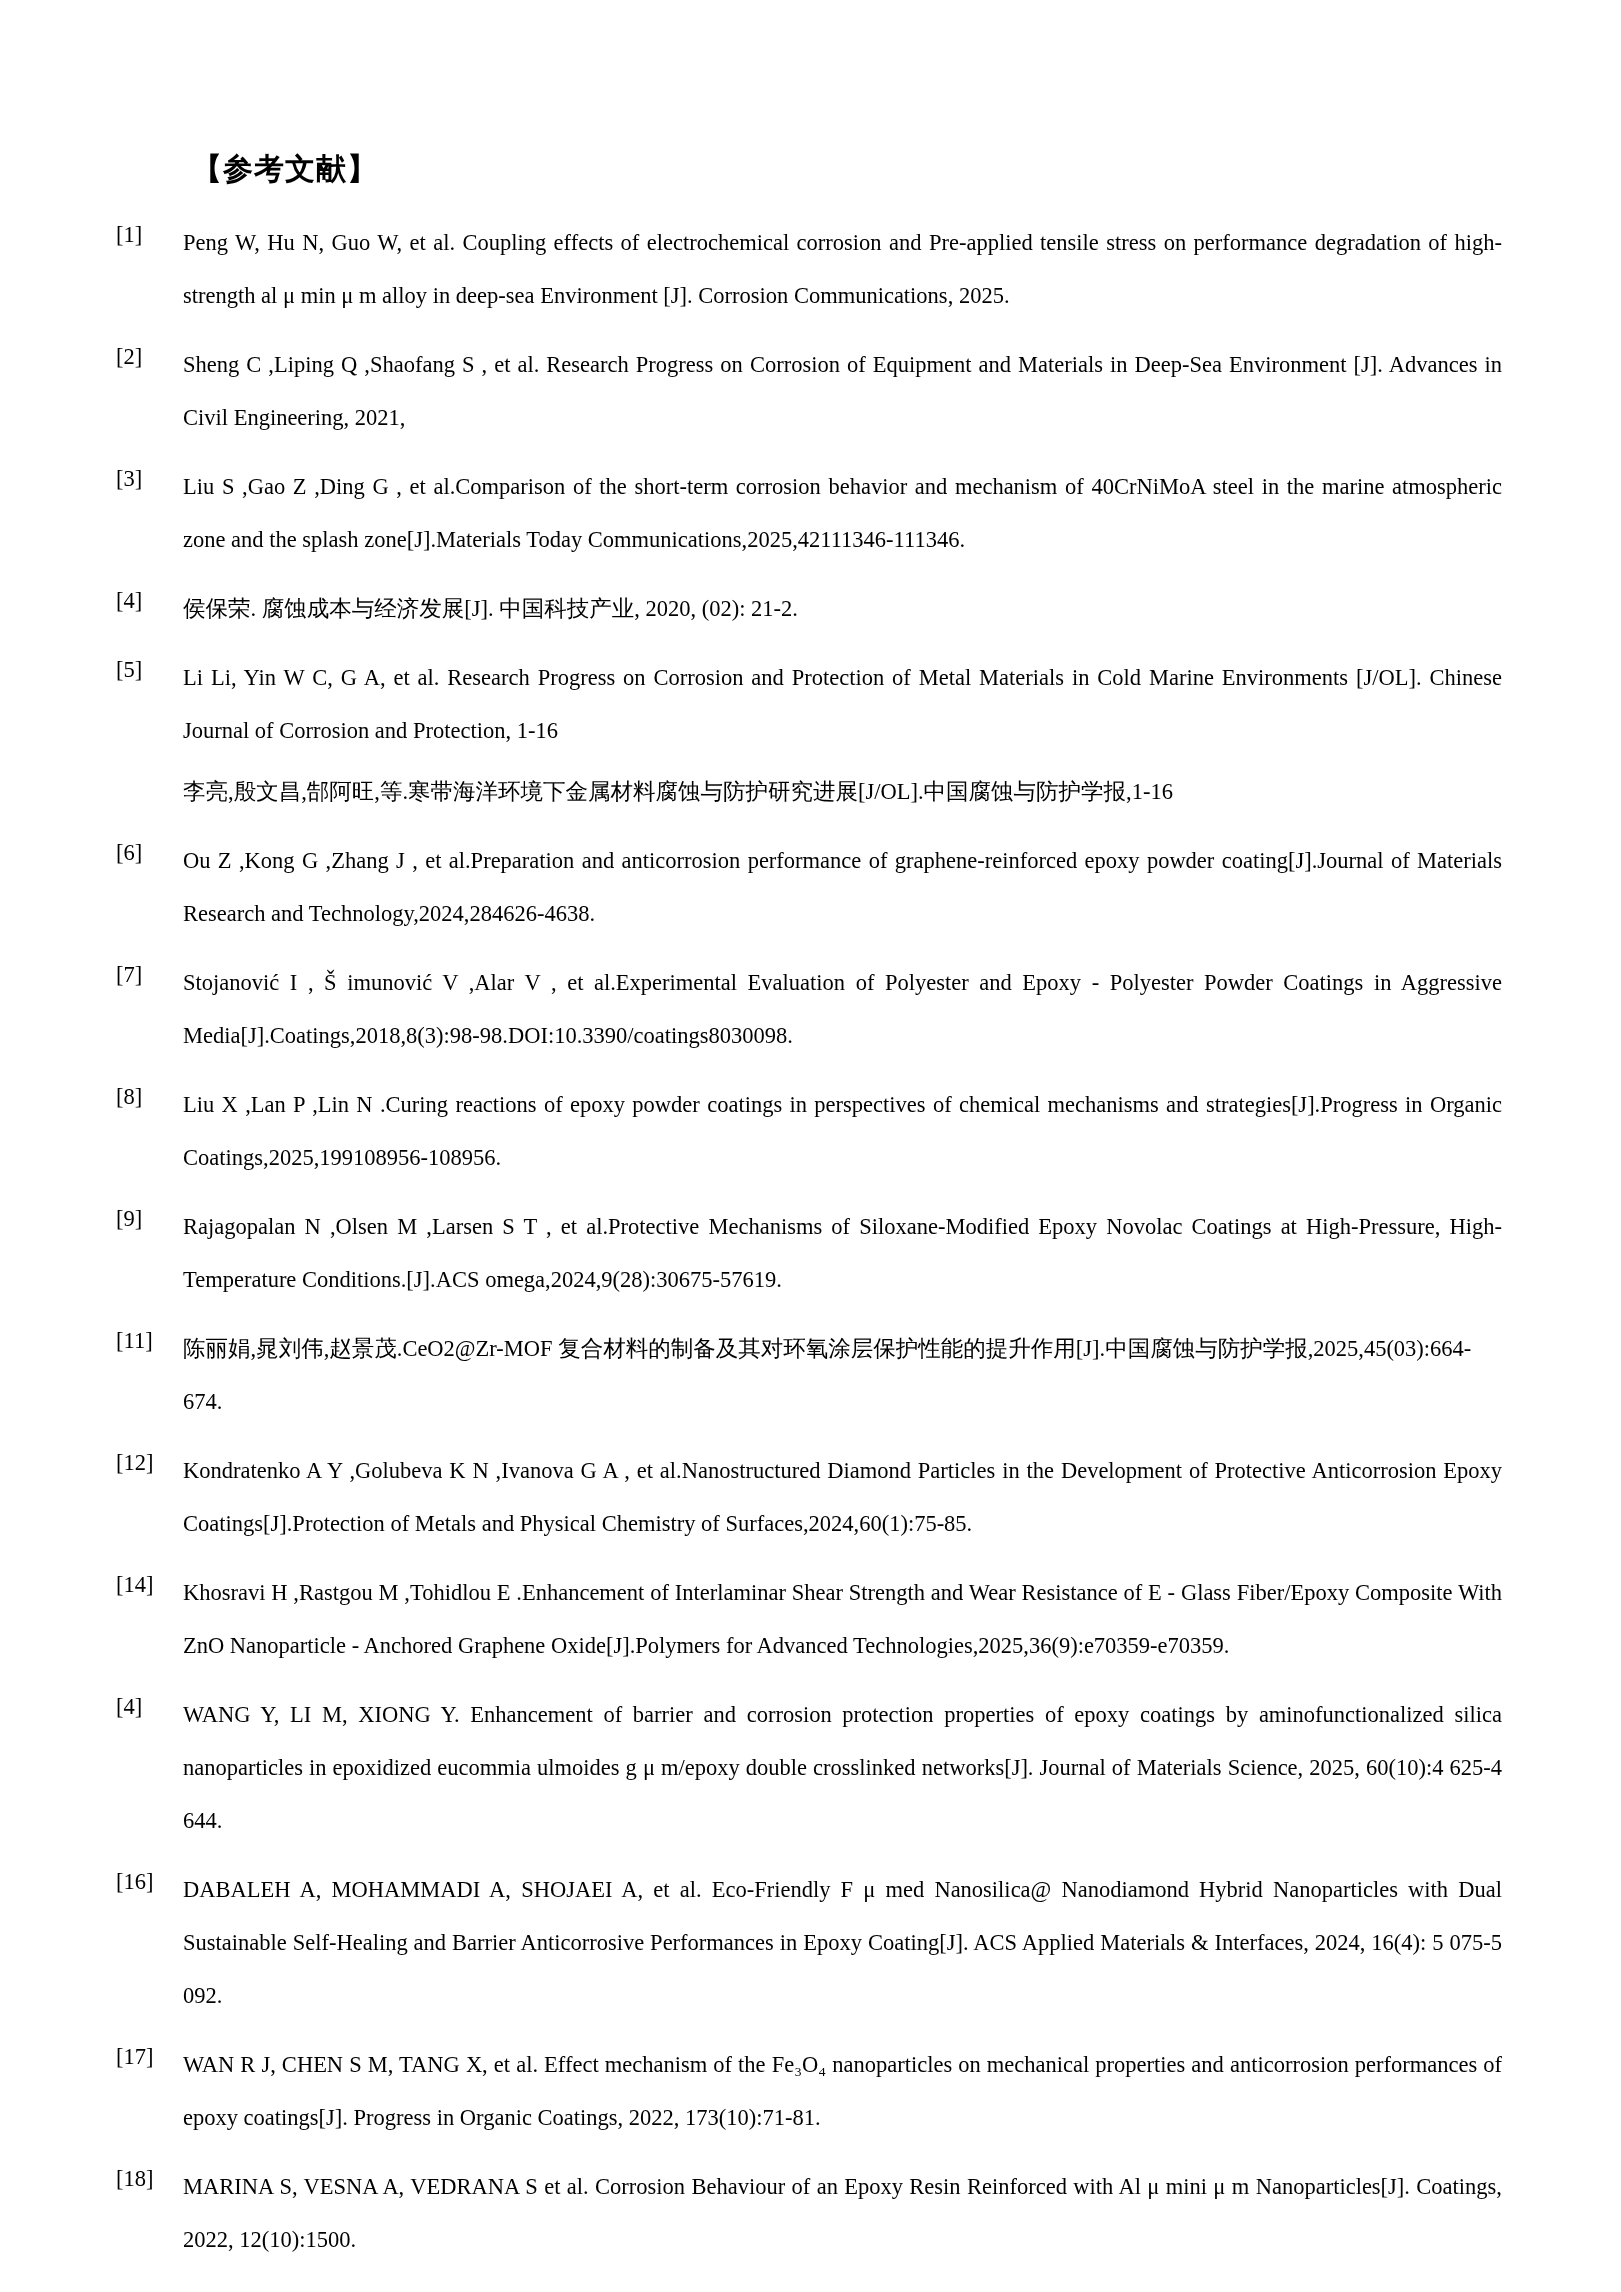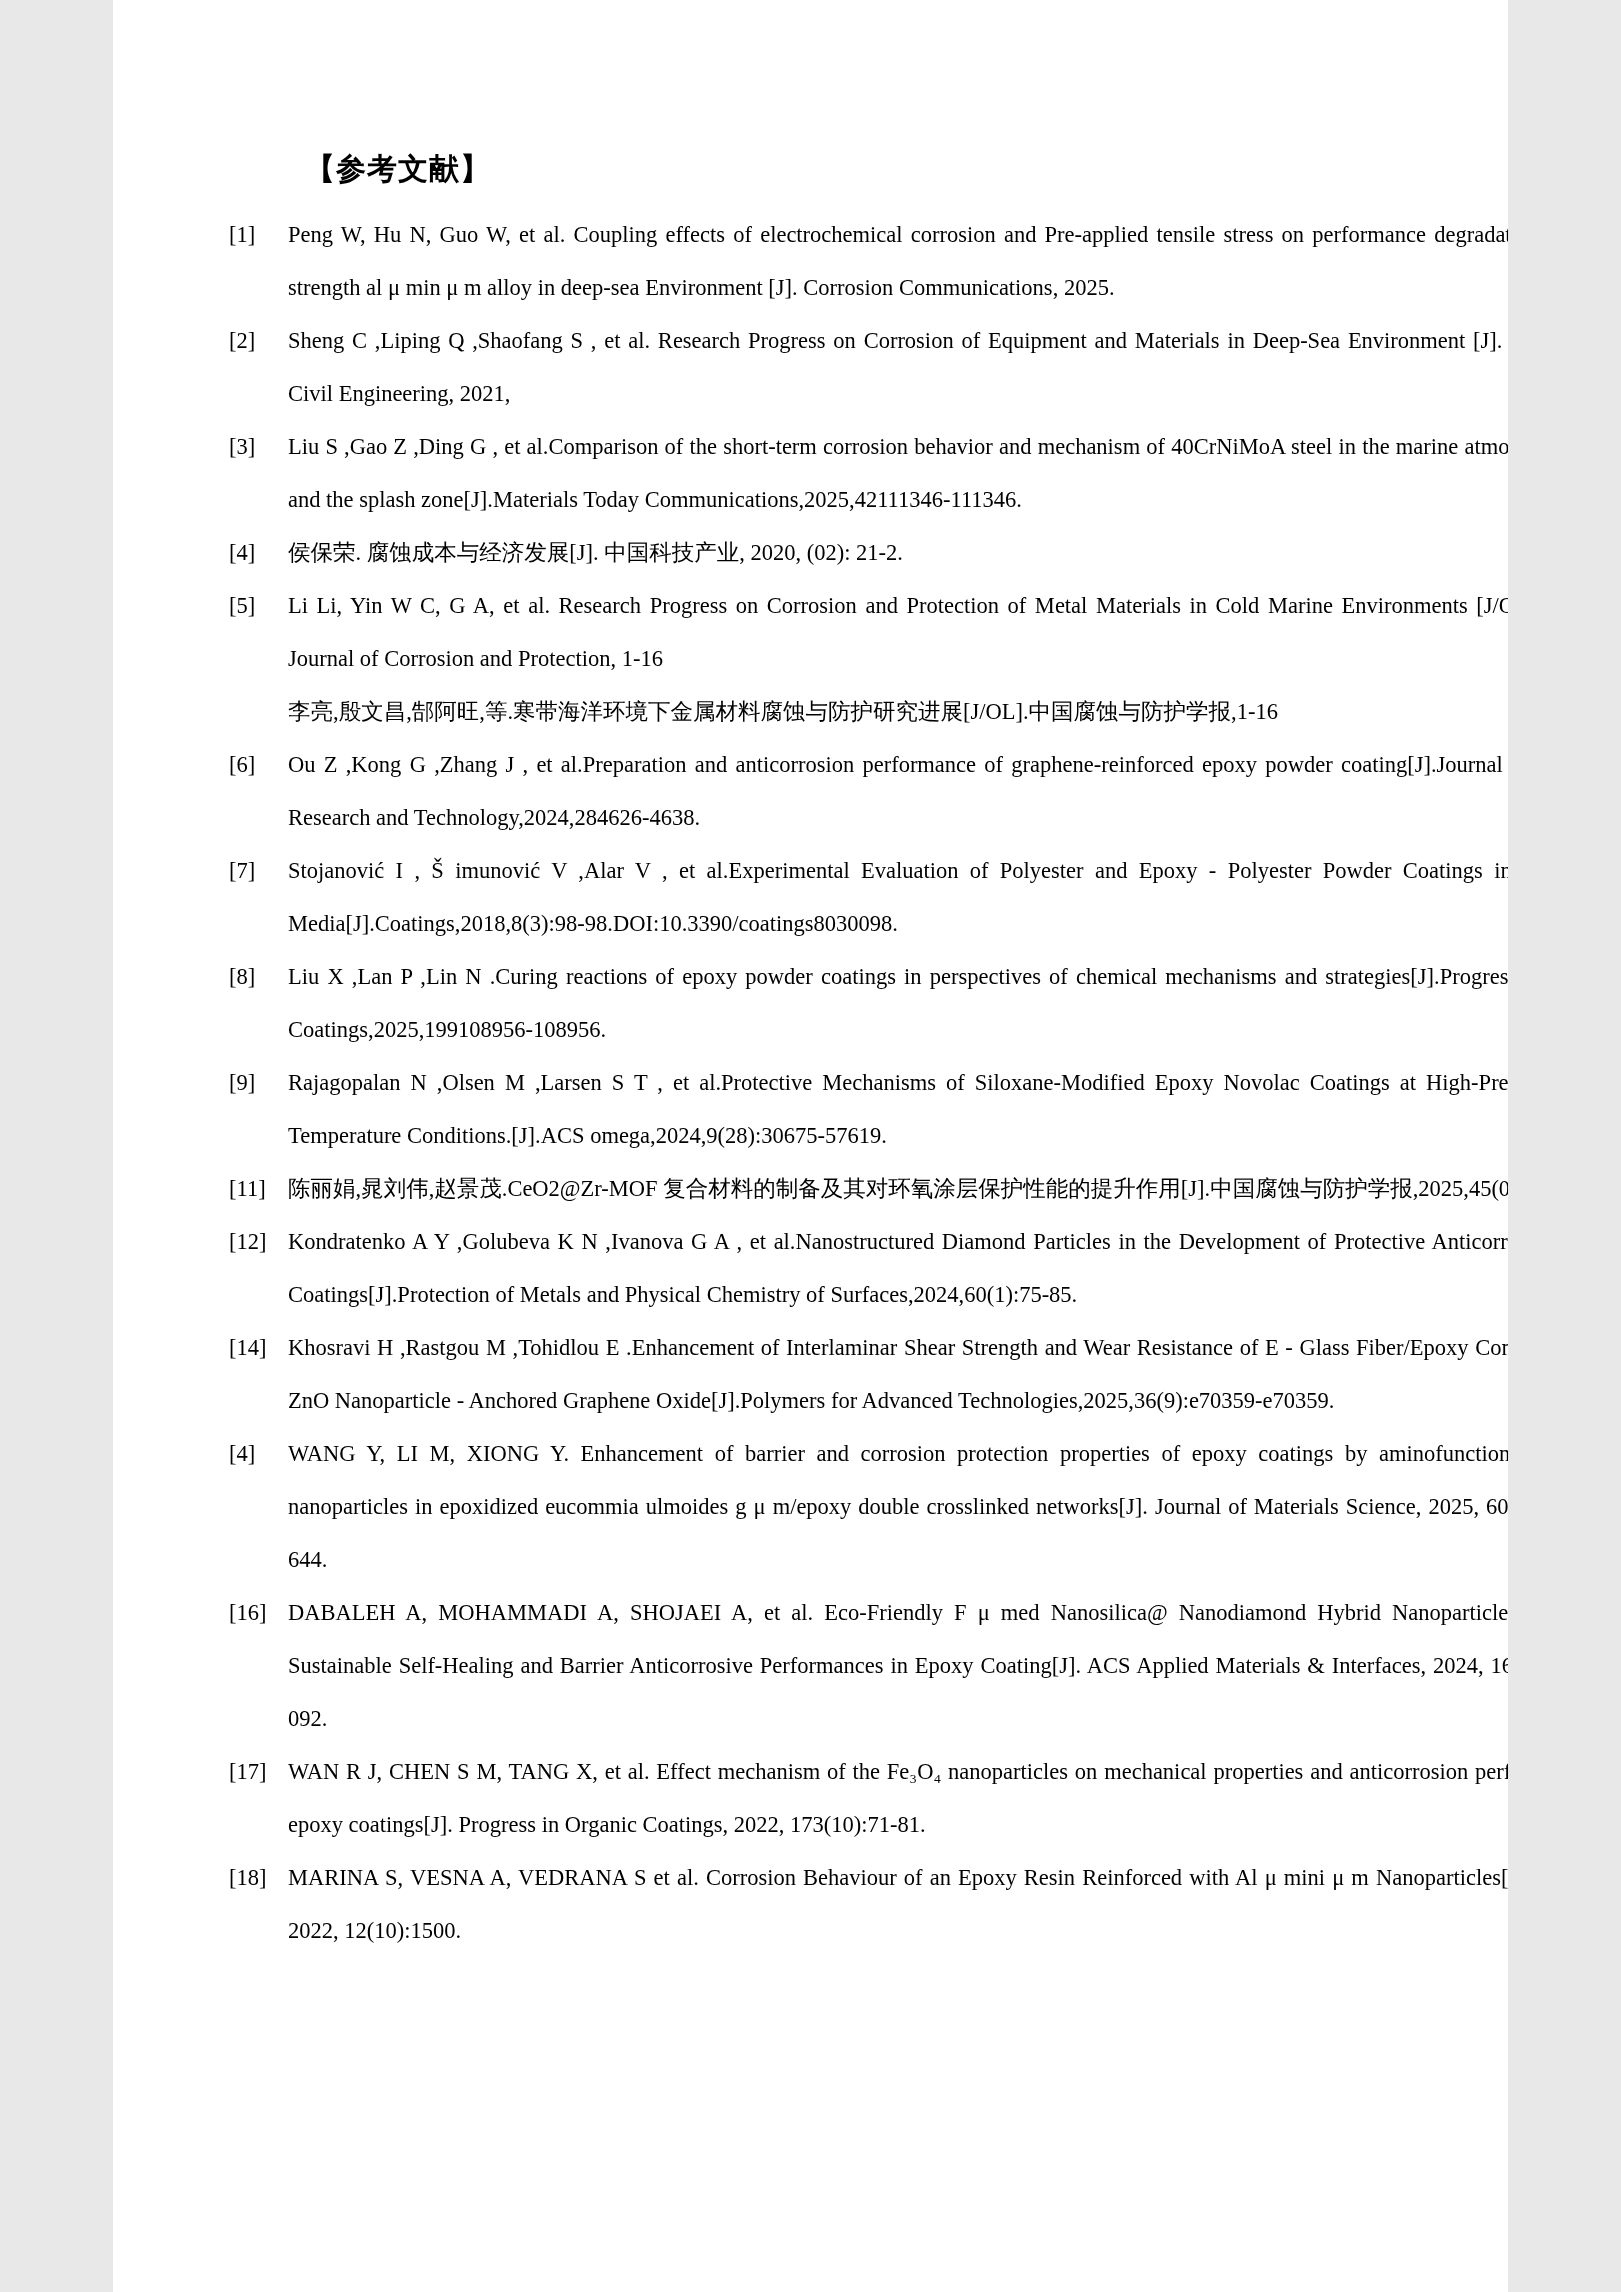--- a/index.html
+++ b/index.html
@@ -2,21 +2,21 @@
 <html><head>
 <meta charset="utf-8">
 <style>
   html, body {
     margin: 0;
     padding: 0;
     background: #e8e8e8;
   }
   .page {
     position: relative;
-    width: 1395px;
+    width: 1621px;
     height: 2293px;
     margin: 0 auto;
     background: #ffffff;
     font-family: "Liberation Serif", "DejaVu Serif", serif;
     color: #000000;
     overflow: hidden;
   }
   .doc-title {
     position: absolute;
     left: 192px;
@@ -40,21 +40,21 @@
   }
   .ref-num {
     width: 59px;
     flex-shrink: 0;
   }
   .ref-body {
     flex: 1;
     min-width: 0;
   }
   .ref-body p {
-    margin: 0;
+    margin: 8px;
     text-align: justify;
   }
   .ref-body p.zh {
     text-align: left;
   }
 </style>
 </head>
 <body>
 
 <div class="page">

